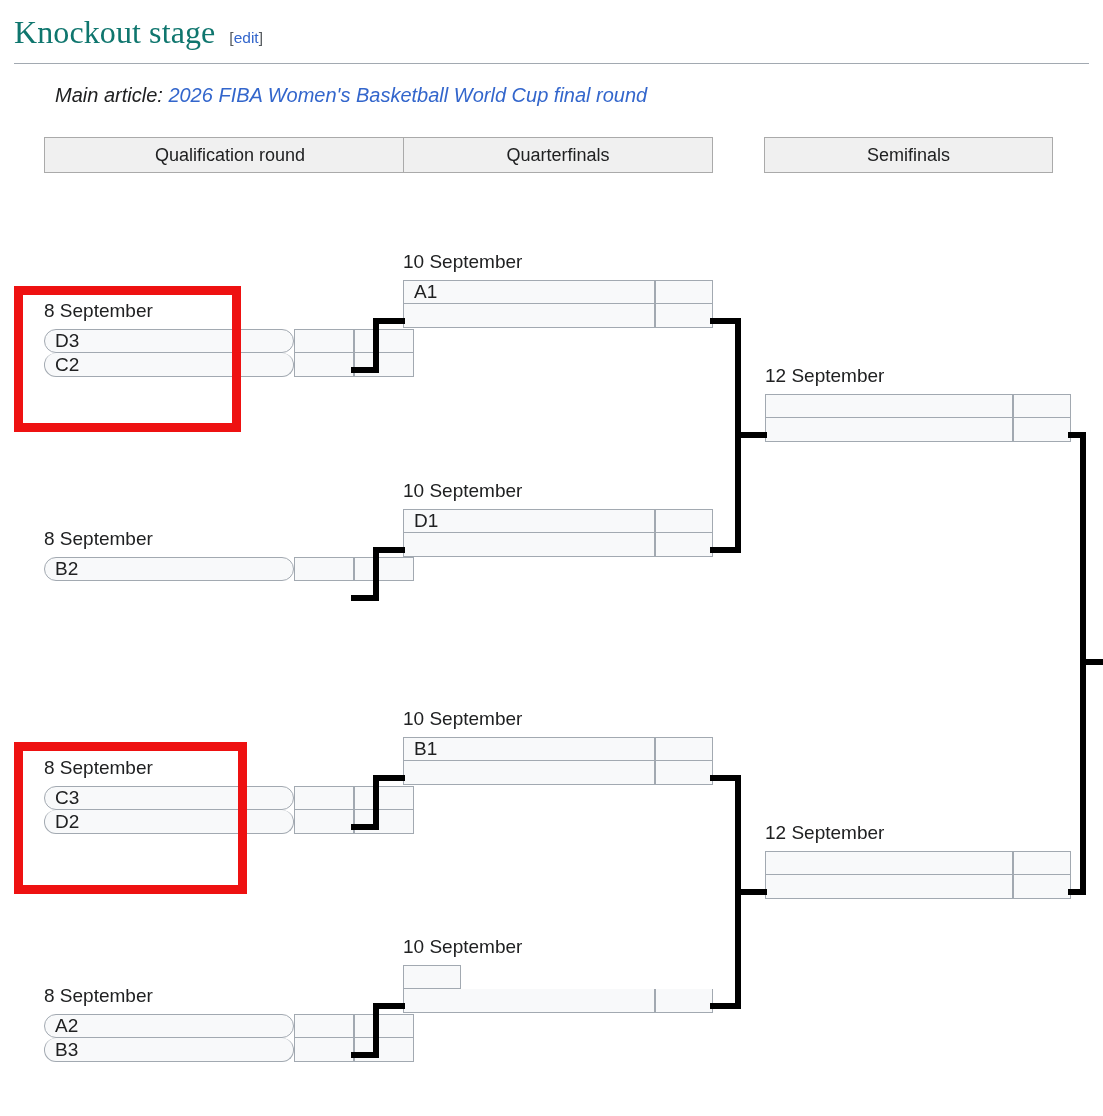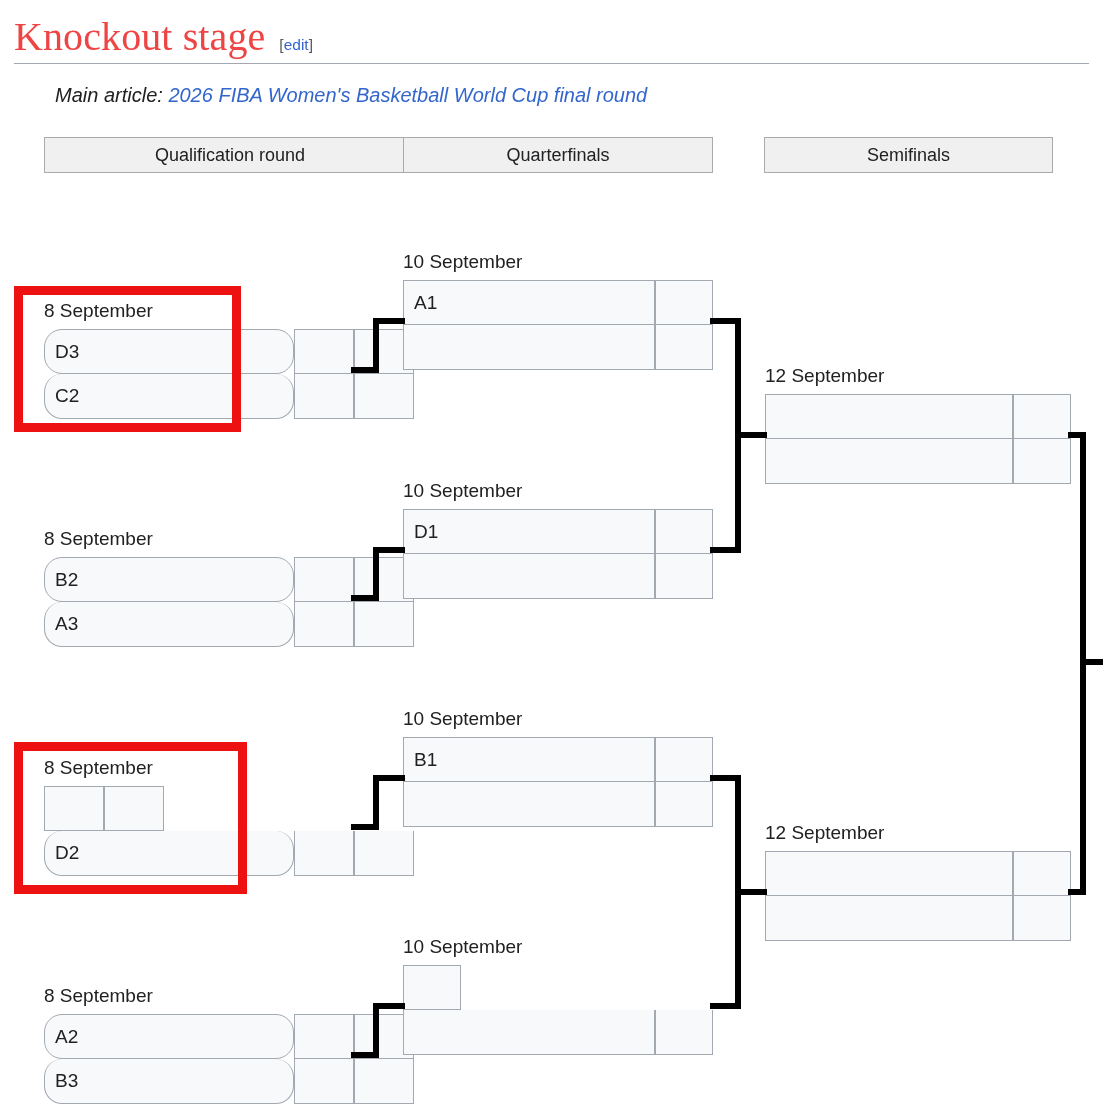--- a/index.html
+++ b/index.html
@@ -21,24 +21,24 @@
     position: absolute;
     left: 14px;
     top: 14px;
     width: 1075px;
     display: flex;
     align-items: baseline;
     gap: 14px;
   }
   #heading-text {
     font-family: "Liberation Serif", serif;
-    font-size: 40px;
+    font-size: 32px;
     line-height: 1.15;
     font-weight: normal;
-    color: #ef4444;
+    color: #0f766e;
     letter-spacing: 0.1px;
   }
   .edit-wrap {
     font-size: 15.5px;
     color: #54595d;
     font-family: "Liberation Sans", sans-serif;
     white-space: nowrap;
   }
   .edit-wrap .brk { color: #54595d; }
   .edit-link {
@@ -100,21 +100,21 @@
     line-height: 1;
     margin-bottom: 9px;
     white-space: nowrap;
   }
   .match-grid {
     display: flex;
     flex-direction: column;
   }
   .match-row {
     display: flex;
-    height: 45px;
+    height: 24px;
   }
   .cell {
     background: #f8f9fa;
     border: 1px solid #a2a9b1;
     box-sizing: border-box;
     display: flex;
     align-items: center;
     font-size: 19px;
     color: #202122;
   }
@@ -216,32 +216,28 @@
 </div>
 
 <div class="match match-qual two-score" id="match-qual-1">
   <div class="match-date">8 September</div>
   <div class="match-grid">
     <div class="match-row">
       <div class="cell cell-team">B2</div>
       <div class="cell cell-score"></div>
       <div class="cell cell-score"></div>
     </div>
-    <div class="match-row">
-      <div class="cell cell-team">A3</div>
-      <div class="cell cell-score"></div>
-      <div class="cell cell-score"></div>
-    </div>
   </div>
 </div>
 
 <div class="match match-qual two-score" id="match-qual-2">
   <div class="match-date">8 September</div>
   <div class="match-grid">
     <div class="match-row">
+      <div class="cell cell-team">C3</div>
       <div class="cell cell-score"></div>
       <div class="cell cell-score"></div>
     </div>
     <div class="match-row">
       <div class="cell cell-team">D2</div>
       <div class="cell cell-score"></div>
       <div class="cell cell-score"></div>
     </div>
   </div>
 </div>

